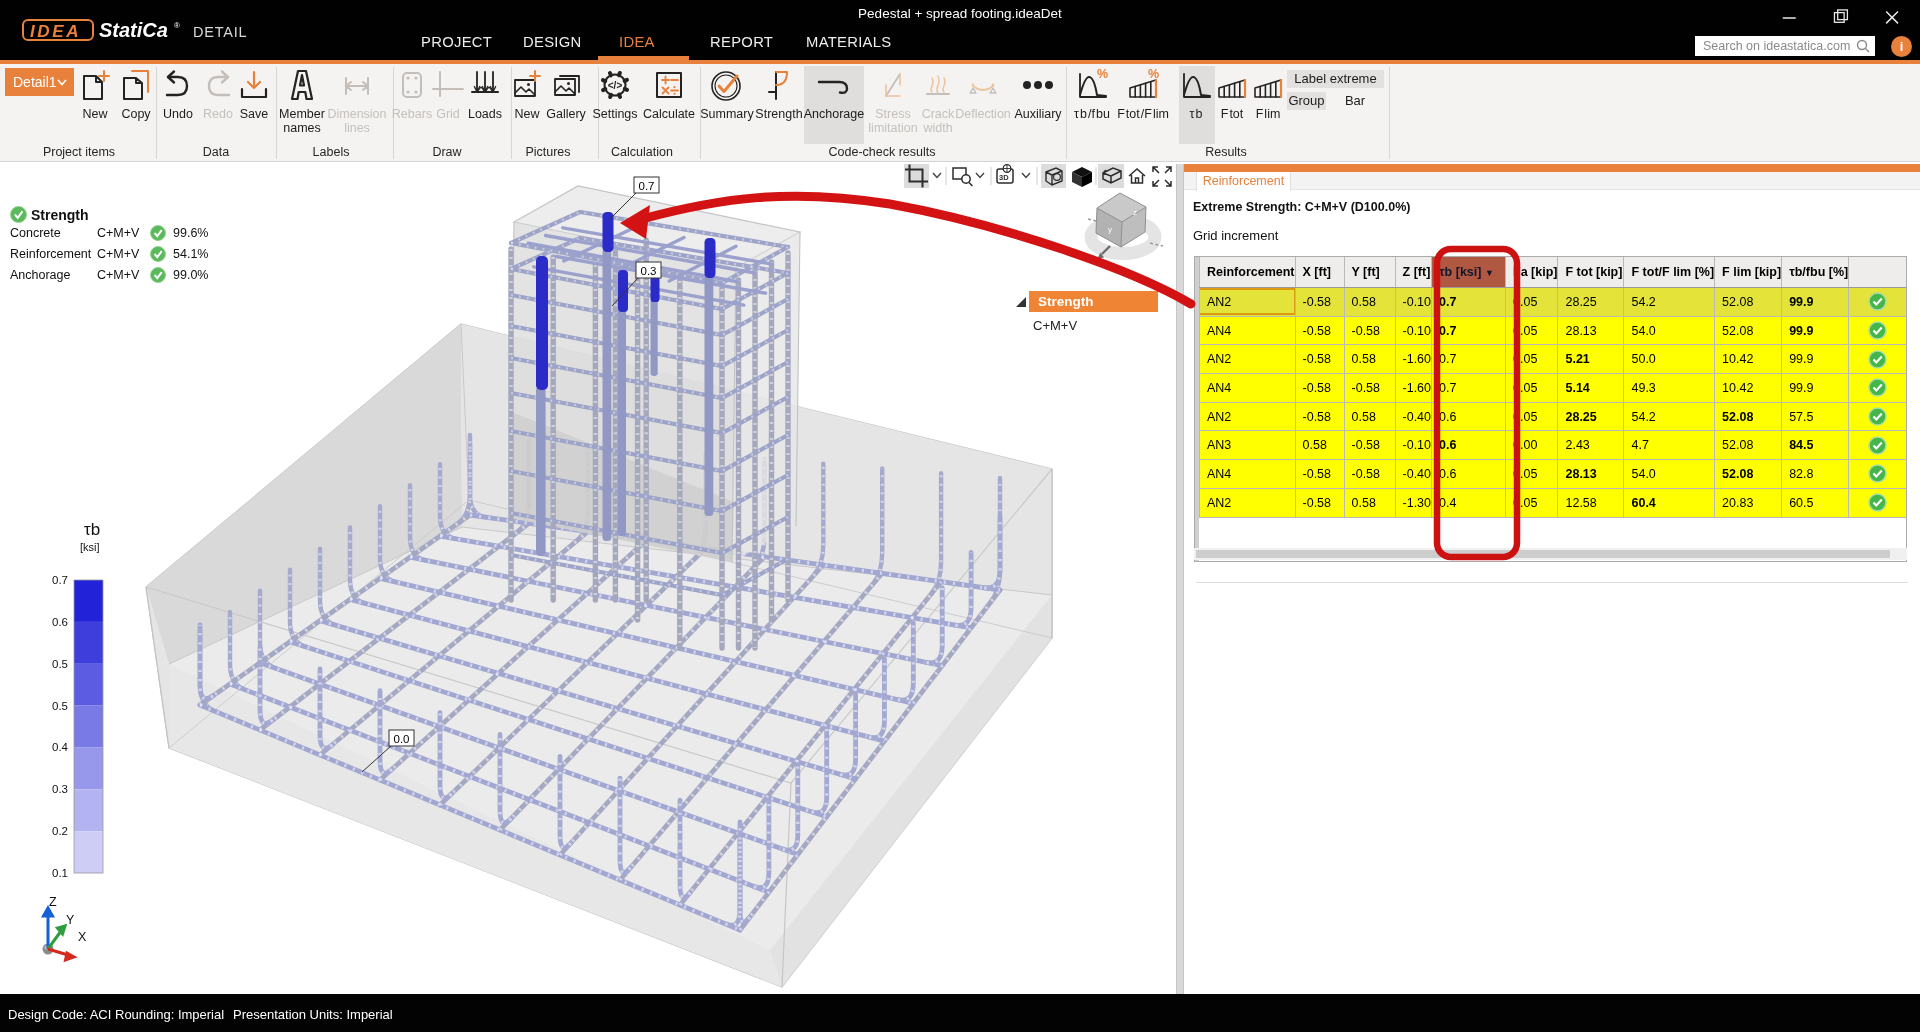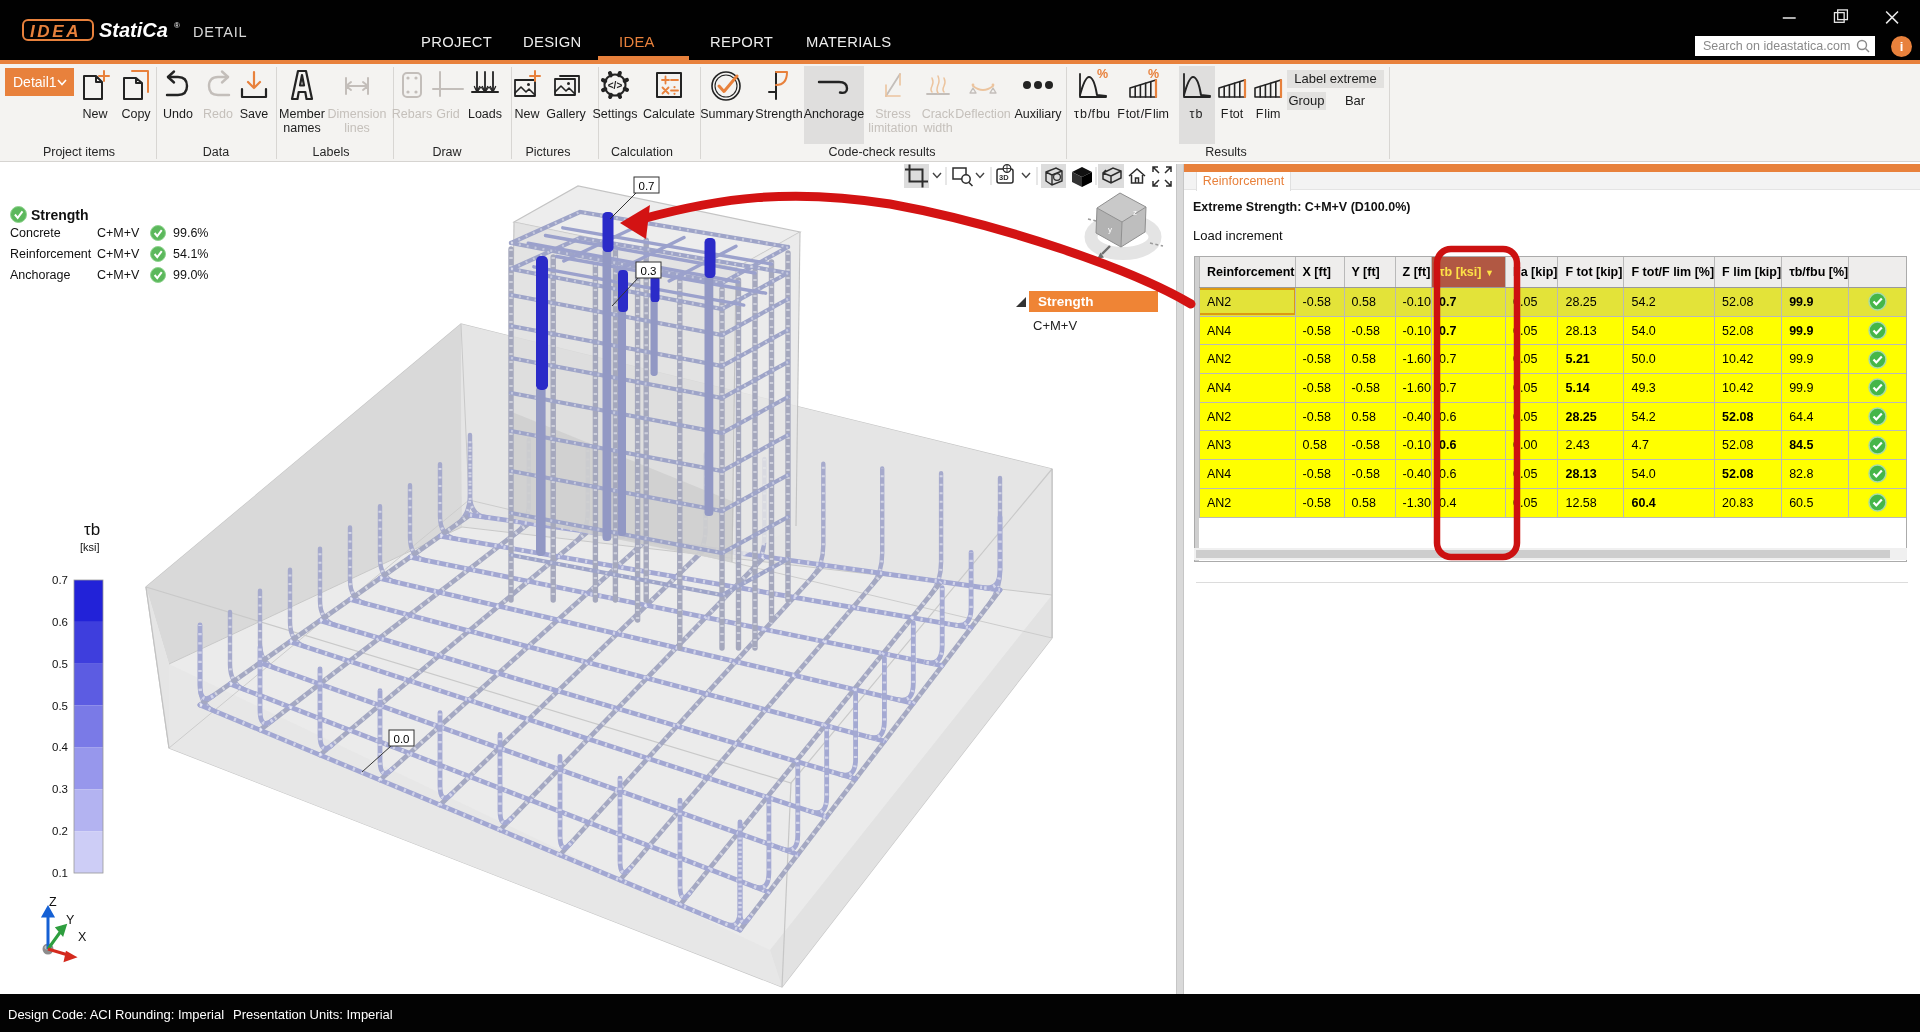--- a/index.html
+++ b/index.html
@@ -41,36 +41,37 @@
 #loaddd { position:absolute; left:159px; top:61px; width:565px; height:20px; background:#f0efed;
   font-size:12.5px; color:#111; line-height:20px; }
 #loaddd span { padding-left:8px; }
 #loaddd .arr { position:absolute; right:10px; top:7px; width:0; height:0;
   border-left:5px solid transparent; border-right:5px solid transparent; border-top:6px solid #333; }
 table#grid { position:absolute; left:10px; top:92px; border-collapse:collapse; table-layout:fixed;
   font-size:12.5px; color:#000; }
 #grid th, #grid td { border:1px solid #b9b9b9; padding:0 0 0 7px; text-align:left;
   overflow:hidden; white-space:nowrap; font-weight:normal; height:28.7px; }
 #grid th { background:#eeedec; font-weight:bold; height:31px; border-bottom:1px solid #9a9a9a; }
-#grid th.tb { background:#b15843; color:#fde047; }
+#grid th.tb { background:#b15843; color:#0f172a; }
 #grid td.b { font-weight:bold; }
 #grid td { background:#ffff00; }
 #grid tr.sel td { background:#e3e339; }
 
 #hscroll { position:absolute; left:10px; top:384px; width:713px; height:12px; background:#f0f0f0; }
 #hscroll div { position:absolute; left:2px; top:2px; width:694px; height:8px; background:#cdcdcd; }
 #tblborder { position:absolute; left:10px; top:92px; width:713px; height:306px;
   border:1px solid #ababab; pointer-events:none; }
 #rsepline { position:absolute; left:12px; top:418px; width:712px; height:1px; background:#dcdcdc; }
 #statusbar { position:absolute; left:0; top:994px; width:1920px; height:38px; background:#030303;
   color:#fff; font-size:13px; }
 #statusbar span { position:absolute; top:13px; }
 svg text { font-family:"Liberation Sans", sans-serif; }
 </style></head><body>
 <div id="titlebar">
+<div id="title">Pedestal + spread footing.ideaDet</div>
 <div id="logo"><svg width="270" height="24" viewBox="0 0 270 24">
 <rect x="1" y="1" width="70" height="20" rx="5" fill="none" stroke="#e8813c" stroke-width="2"></rect>
 <text x="8" y="17.5" font-size="17" font-weight="bold" font-style="italic" fill="#e8813c" letter-spacing="2.6">IDEA</text>
 <text x="77" y="18" font-size="20" font-weight="bold" font-style="italic" fill="#fff">StatiCa</text>
 <text x="152" y="9" font-size="8" fill="#fff">®</text>
 <text x="171" y="17.5" font-size="14.5" fill="#d8d8d8" letter-spacing="0.8">DETAIL</text>
 </svg></div>
 <div id="menu">
  <span class="mi" style="left:421px;">PROJECT</span>
  <span class="mi" style="left:523px;">DESIGN</span>
@@ -583,21 +584,21 @@
 <rect x="1029" y="291" width="129" height="21" fill="#ef8435"></rect>
 <text x="1038" y="306" font-size="13.5" font-weight="bold" fill="#fff">Strength</text>
 <text x="1033" y="330" font-size="13" fill="#222">C+M+V</text>
 </svg>
 <div id="splitter"></div>
 <div id="rpanel">
 <div id="rpstrip"></div>
 <div id="rtabrow"></div>
 <div id="rtab">Reinforcement</div>
 <div id="extreme">Extreme Strength: C+M+V (D100.0%)</div>
-<div id="loadlbl">Load increment</div>
+<div id="loadlbl">Grid increment</div>
 <div style="position:absolute; left:10px; top:92px; width:5px; height:306px; background:#cfcfcf;"></div>
 <table id="grid" style="left:15px;">
       <tbody>
         <tr>
           <th style="width:93px;">Reinforcement</th>
           <th style="width:49px;">X [ft]</th>
           <th style="width:51px;">Y [ft]</th>
           <th style="width:34px;">Z [ft]</th>
           <th class="tb" style="width:74px;">τb [ksi] <span style="font-size:9px;">▼</span></th>
           <th style="width:46px;">Fa [kip]</th>
@@ -678,21 +679,21 @@
         <tr>
           <td style="position:relative;">AN2</td>
           <td>-0.58</td>
           <td>0.58</td>
           <td>-0.40</td>
           <td>0.6</td>
           <td>0.05</td>
           <td class="b">28.25</td>
           <td>54.2</td>
           <td class="b">52.08</td>
-          <td>64.4</td>
+          <td>57.5</td>
           <td style="text-align:center; padding:0;"><svg width="19" height="19" viewBox="0 0 19 19" style="vertical-align:middle;">
               <circle cx="9.5" cy="9.5" r="8.5" fill="#45b649"></circle>
               <circle cx="9.5" cy="9.5" r="8.5" fill="none" stroke="#a7dca9" stroke-width="1.5"></circle>
               <path d="M 5.5 9.5 L 8.3 12.5 L 13.8 6.5" stroke="#fff" stroke-width="2.2" fill="none"></path>
             </svg></td>
         </tr>
         <tr>
           <td style="position:relative;">AN3</td>
           <td>0.58</td>
           <td>-0.58</td>

